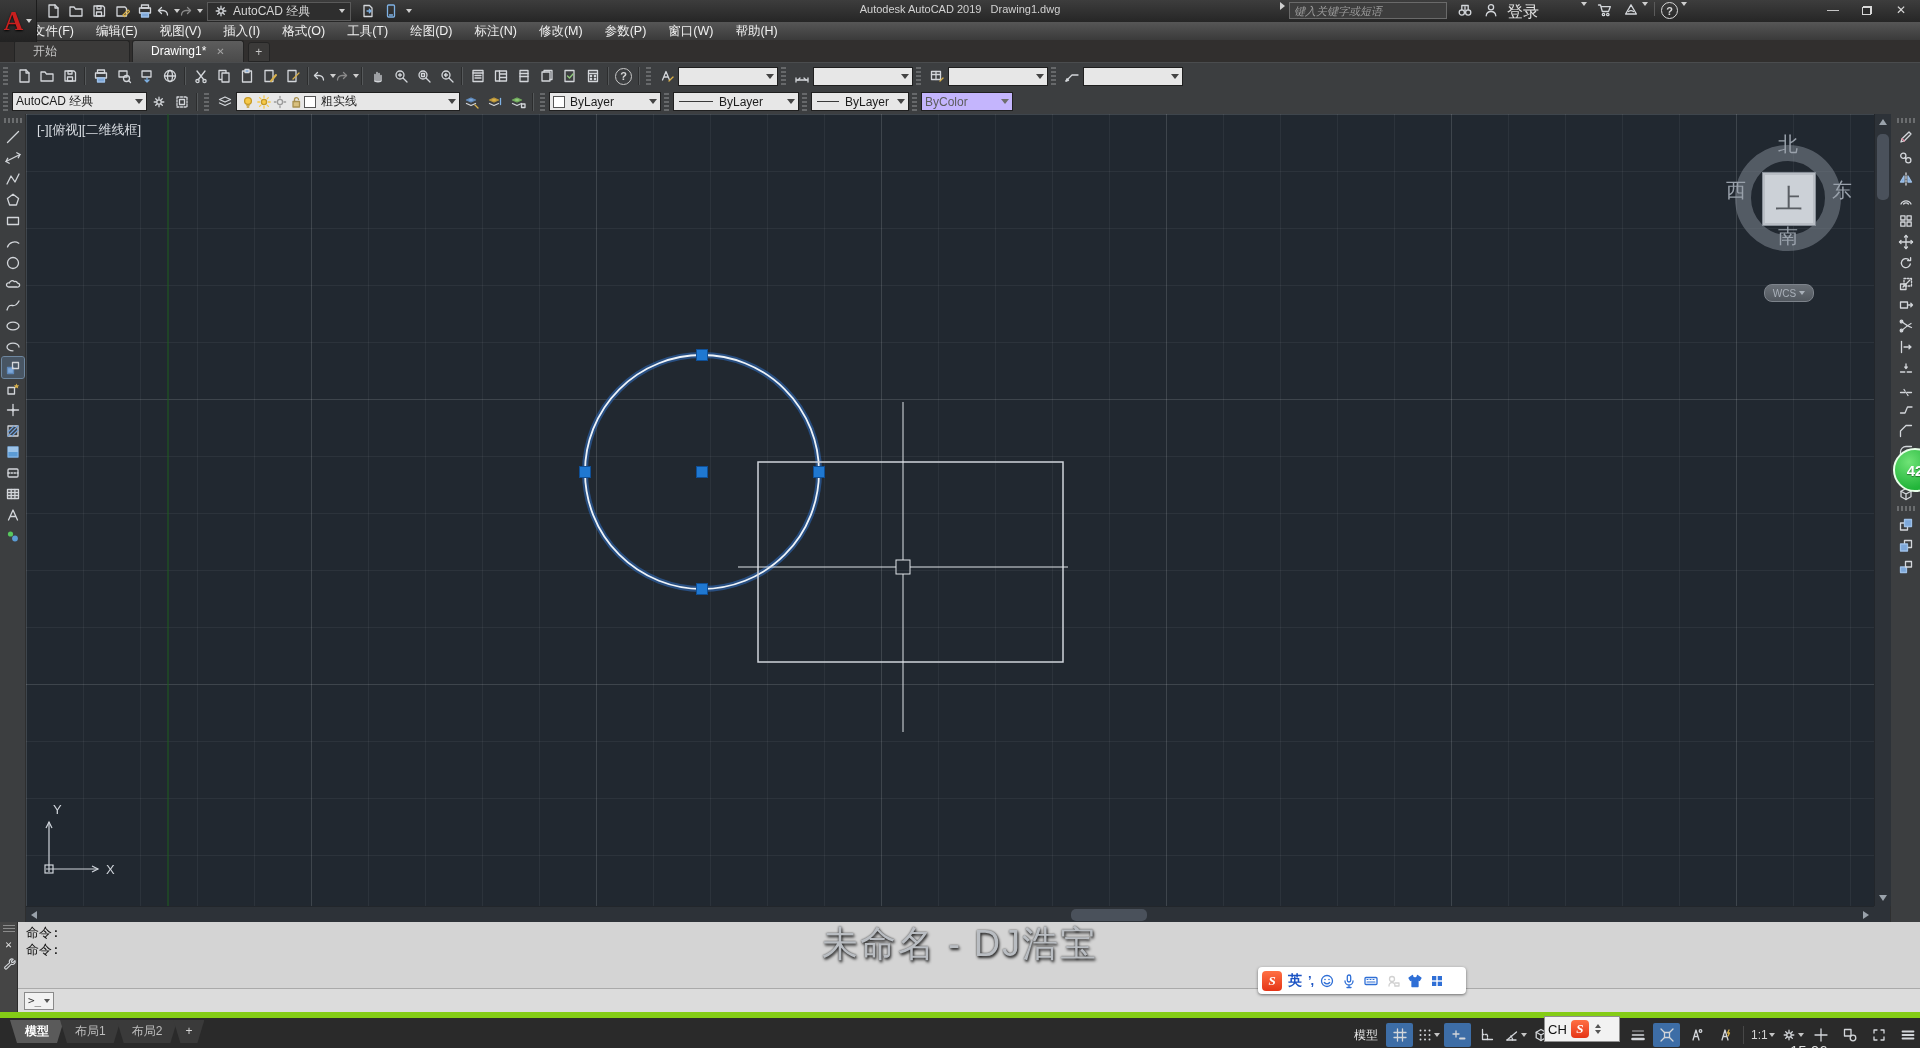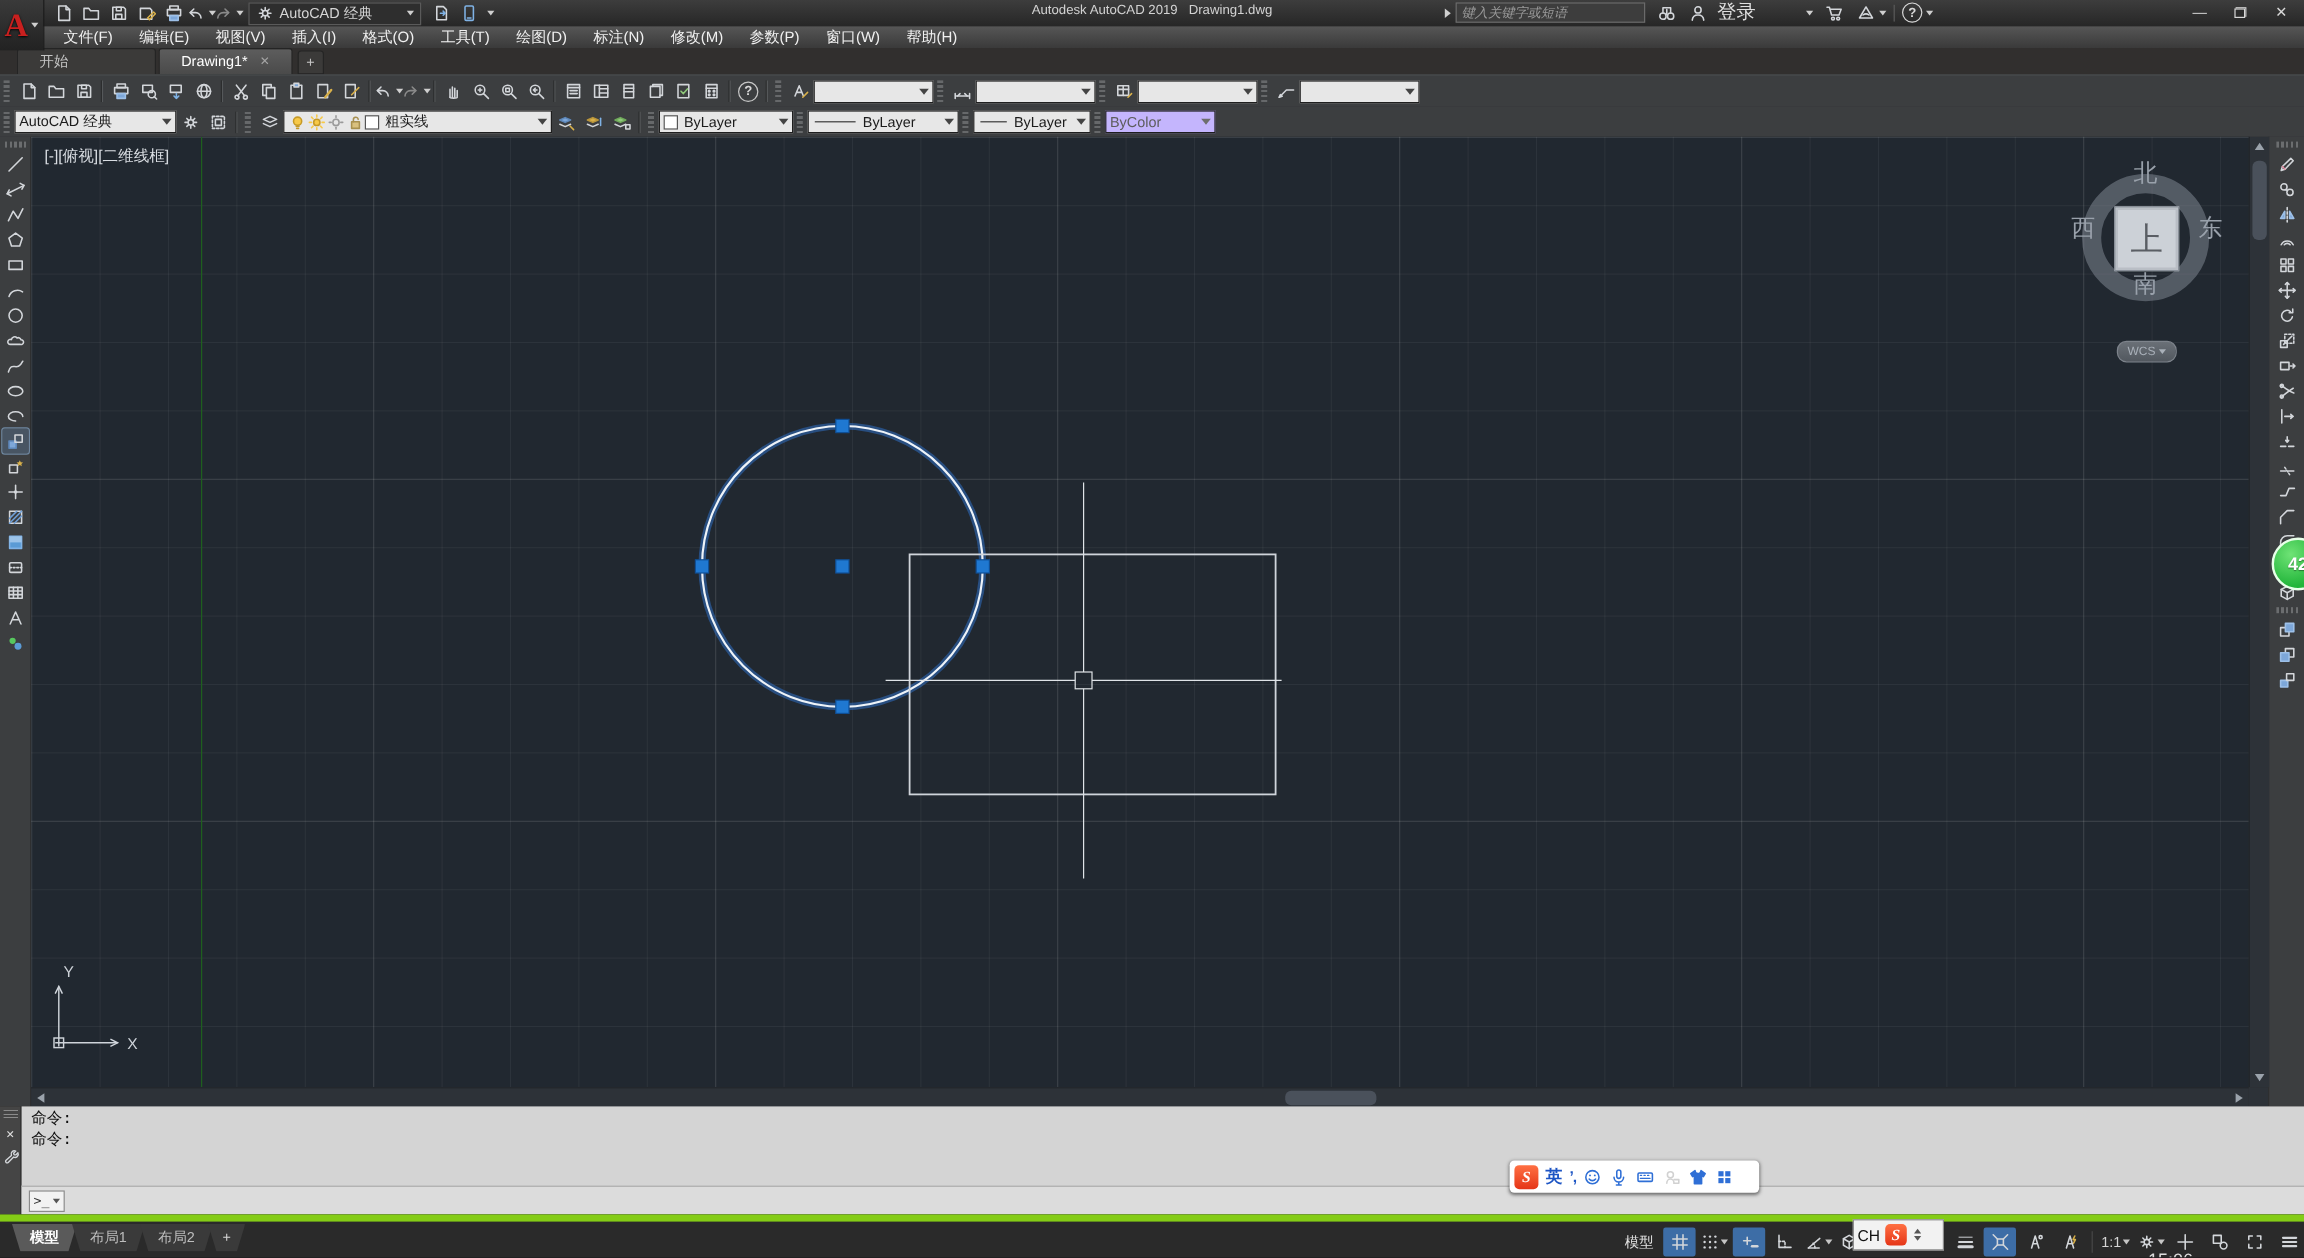--- a/index.html
+++ b/index.html
@@ -19,39 +19,39 @@
   .qat{position:absolute;left:42px;top:0;height:22px;display:flex;align-items:center;gap:2px}
   .qbtn{width:21px;height:20px;display:flex;align-items:center;justify-content:center;border-radius:2px}
   .ws-combo{height:17px;background:#2e2e2e;border:1px solid #5a5a5a;display:flex;align-items:center;
             padding:0 5px;margin:0 4px;width:132px;color:#d5d5d5}
   .ws-combo .lbl{flex:1;margin-left:4px;font-size:12px;white-space:nowrap}
   .title-center{position:absolute;left:0;right:0;top:3px;text-align:center;color:#d2d2d2;
                 font-size:11px;white-space:pre;pointer-events:none}
   .ic{display:inline-flex;align-items:center;justify-content:center}
   .ic svg{stroke:#d3d6da;fill:none;stroke-width:1.3;stroke-linecap:round;stroke-linejoin:round}
   .dim svg{stroke:#8a8a8a}
-  .searchwrap{position:absolute;left:1204px;top:2px;height:17px;display:flex;align-items:center}
+  .searchwrap{position:absolute;left:1280px;top:2px;height:17px;display:flex;align-items:flex-start}
   .expand-tri{width:0;height:0;border-top:4px solid transparent;border-bottom:4px solid transparent;
               border-left:5px solid #cfcfcf;margin-right:4px}
   .searchbox{width:148px;height:15px;background:#3d3d3d;border:1px solid #6a6a6a;color:#c8c8c8;
              font-style:italic;font-size:11px;padding:0 4px;outline:none}
   .searchbox::placeholder{color:#9a9a9a;font-style:italic}
   .tb-ic{margin-left:10px}
   .signin{margin-left:8px;color:#e0e0e0;font-size:16px;white-space:nowrap}
   .tb-sep{width:1px;height:14px;background:#5a5a5a;margin:0 6px}
   .helpq{width:15px;height:15px;border:1.4px solid #d8d8d8;border-radius:50%;display:flex;align-items:center;
          justify-content:center;font-weight:bold;font-size:11px;color:#d8d8d8}
   .winbtns{position:absolute;right:2px;top:0;height:20px;display:flex}
   .winbtn{width:34px;height:20px;display:flex;align-items:center;justify-content:center;color:#d8d8d8;font-size:12px}
   .restore-gl{position:relative;width:10px;height:9px}
   .restore-gl i{position:absolute;border:1px solid #d8d8d8;width:7px;height:6px;display:block}
   .restore-gl i:first-child{right:0;top:0}.restore-gl i:last-child{left:0;bottom:0;background:#2b2b2b}
   
   .menubar{position:absolute;left:0;top:22px;width:1920px;height:18px;
-           background:linear-gradient(#565656,#3a3a3a);display:flex;align-items:center;padding-left:42px;box-sizing:border-box}
+           background:linear-gradient(#565656,#3a3a3a);display:flex;align-items:center;padding-left:22px;box-sizing:border-box}
   .menu-item{padding:0 11px;color:#f0f0f0;font-size:12.5px;height:18px;line-height:18px;white-space:nowrap}
   
   .doctabs{position:absolute;left:0;top:40px;width:1920px;height:22px;background:#312f2e;display:flex;align-items:flex-end}
   .dtab{height:21px;line-height:21px;padding:0 18px;font-size:12px;color:#c6c6c6;background:#3b3a39;
         border:1px solid #242424;border-bottom:none;border-radius:3px 3px 0 0;margin-right:2px;display:flex;align-items:center}
   .dtab.first{margin-left:14px;width:78px;justify-content:flex-start}
   .dtab.active{background:linear-gradient(#5d5d5d,#4a4a4a);color:#fff}
   .dtab .x{margin-left:10px;color:#a5a5a5;font-size:10px}
   .dtab-plus{width:20px;height:18px;background:#3b3a39;border:1px solid #242424;border-radius:3px 3px 0 0;
              color:#c6c6c6;display:flex;align-items:center;justify-content:center;margin-left:2px}
@@ -1148,20 +1148,21 @@
     <div class="sc-btn" style="left:0">
         <span class="tri left"></span>
       </div>
     <div class="hthumb"></div>
     <div class="sc-btn" style="right:0">
         <span class="tri right"></span>
       </div>
   </div>
   <div class="scr-corner"></div>
 
+  <div class="watermark">未命名 - DJ浩宝</div>
 
   <div class="badge42">42</div>
 
   <div class="cmdarea">
     <div class="cmd-side">
       <span class="dots"></span>
       <span class="x">✕</span>
       <i class="ic">
           <svg width="16" height="16" viewBox="0 0 16 16">
             <path d="M9.5 6.5a3 3 0 0 1 4-4l-2 2 .5 1.5L13.5 6l2-2a3 3 0 0 1-4 4l-5 5a1.4 1.4 0 1 1-2-2z" transform="scale(.9)"></path>

